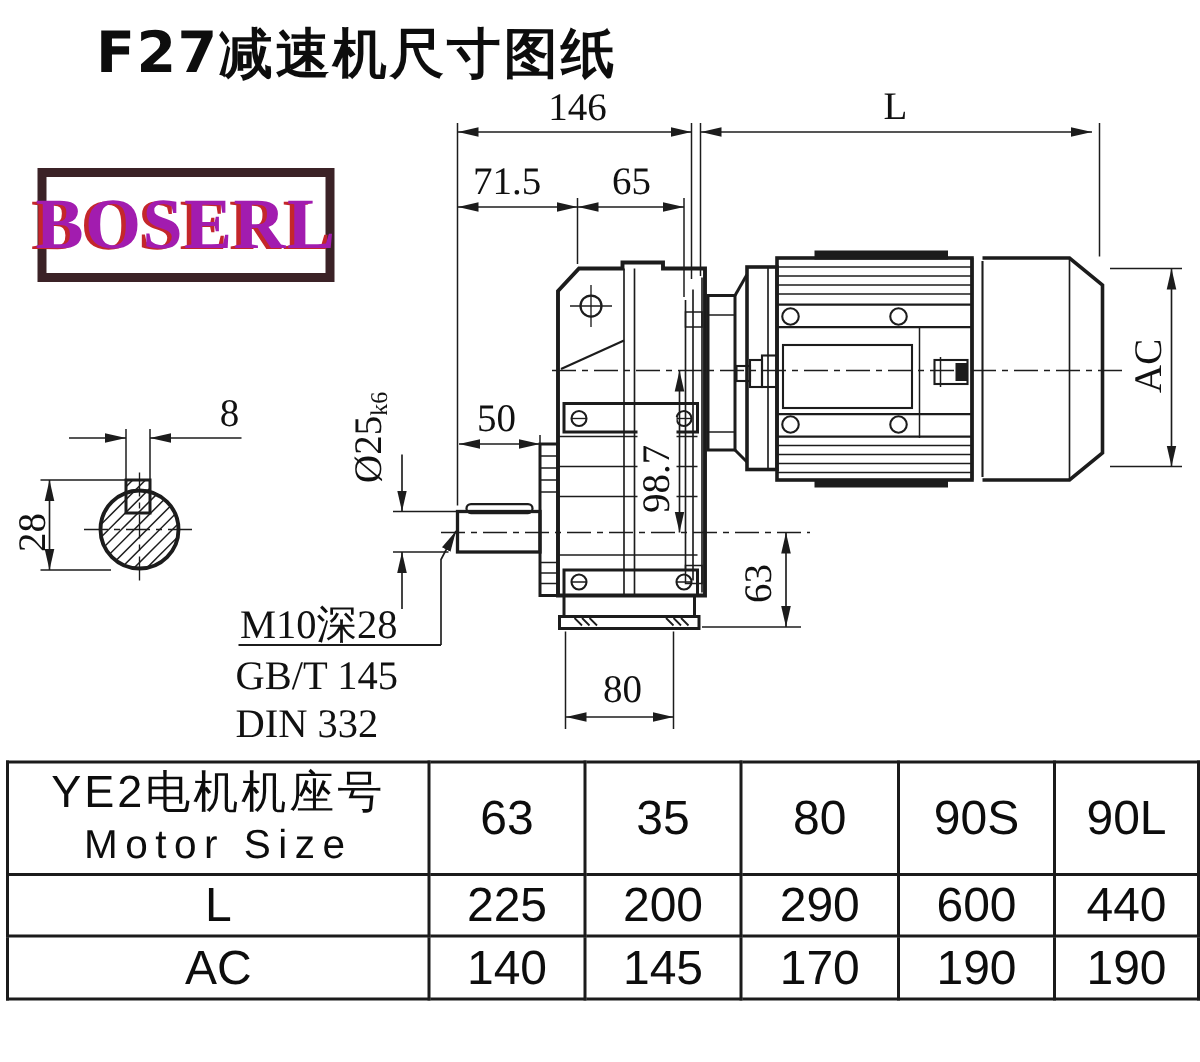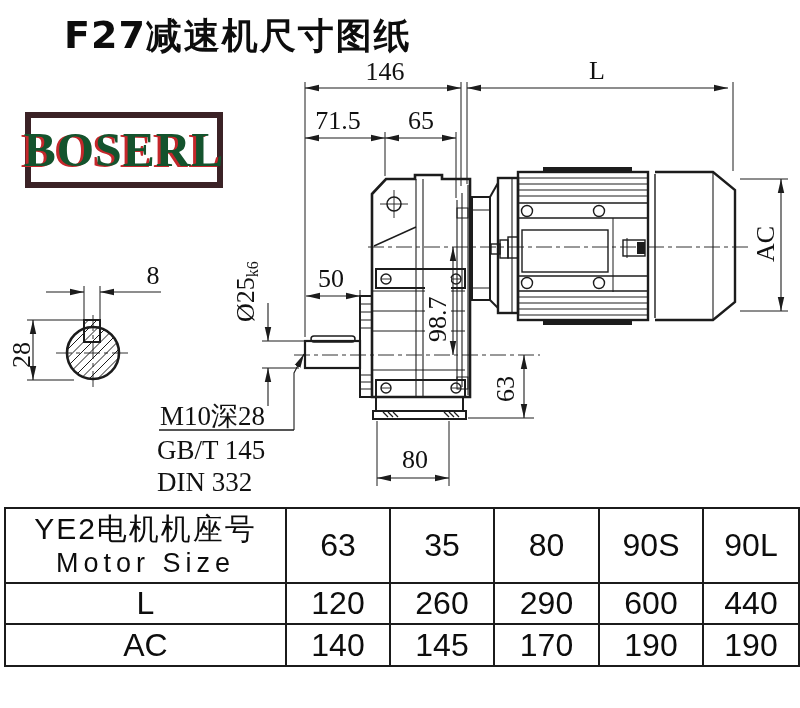--- a/index.html
+++ b/index.html
@@ -8,21 +8,21 @@
 
   
   .title{position:absolute;left:64px;top:12px;white-space:nowrap;color:#0d0d0d;}
   .title .pre{font-family:"DejaVu Sans",sans-serif;font-weight:bold;font-size:38px;letter-spacing:1px;}
   .title .suf{font-family:"Liberation Serif",serif;font-weight:bold;font-size:36px;letter-spacing:2px;}
 
   
   .logo{position:absolute;left:25px;top:112px;width:186px;height:64px;border:6px solid #3b2226;
         background:#fff;display:flex;align-items:center;justify-content:center;}
   .logo span{font-family:"Liberation Serif",serif;font-weight:bold;font-size:48px;line-height:1;
-        color:#14532d;text-shadow:-3px 1px 0 #c4272b;letter-spacing:1px;}
+        color:#a21caf;text-shadow:-3px 1px 0 #c4272b;letter-spacing:1px;}
 
   
   svg.draw{position:absolute;left:0;top:0;}
   .ln{stroke:#1c1c1c;fill:none;}
   .dim{stroke:#1c1c1c;stroke-width:1.1;fill:none;}
   .ext{stroke:#1c1c1c;stroke-width:1;fill:none;}
   .cl{stroke:#1c1c1c;stroke-width:0.9;fill:none;stroke-dasharray:16 4 4 4;}
   .dimtxt{font-family:"Liberation Serif",serif;font-size:26px;fill:#111;}
   .notetxt{font-family:"Liberation Serif",serif;font-size:27px;fill:#111;}
 
@@ -268,22 +268,22 @@
         <div class="hd-en">Motor Size</div>
       </td>
       <td>63</td>
       <td>35</td>
       <td>80</td>
       <td>90S</td>
       <td>90L</td>
     </tr>
     <tr style="height:41px">
       <td class="rh">L</td>
-      <td>120</td>
-      <td>260</td>
+      <td>225</td>
+      <td>200</td>
       <td>290</td>
       <td>600</td>
       <td>440</td>
     </tr>
     <tr style="height:42px">
       <td class="rh">AC</td>
       <td>140</td>
       <td>145</td>
       <td>170</td>
       <td>190</td>

